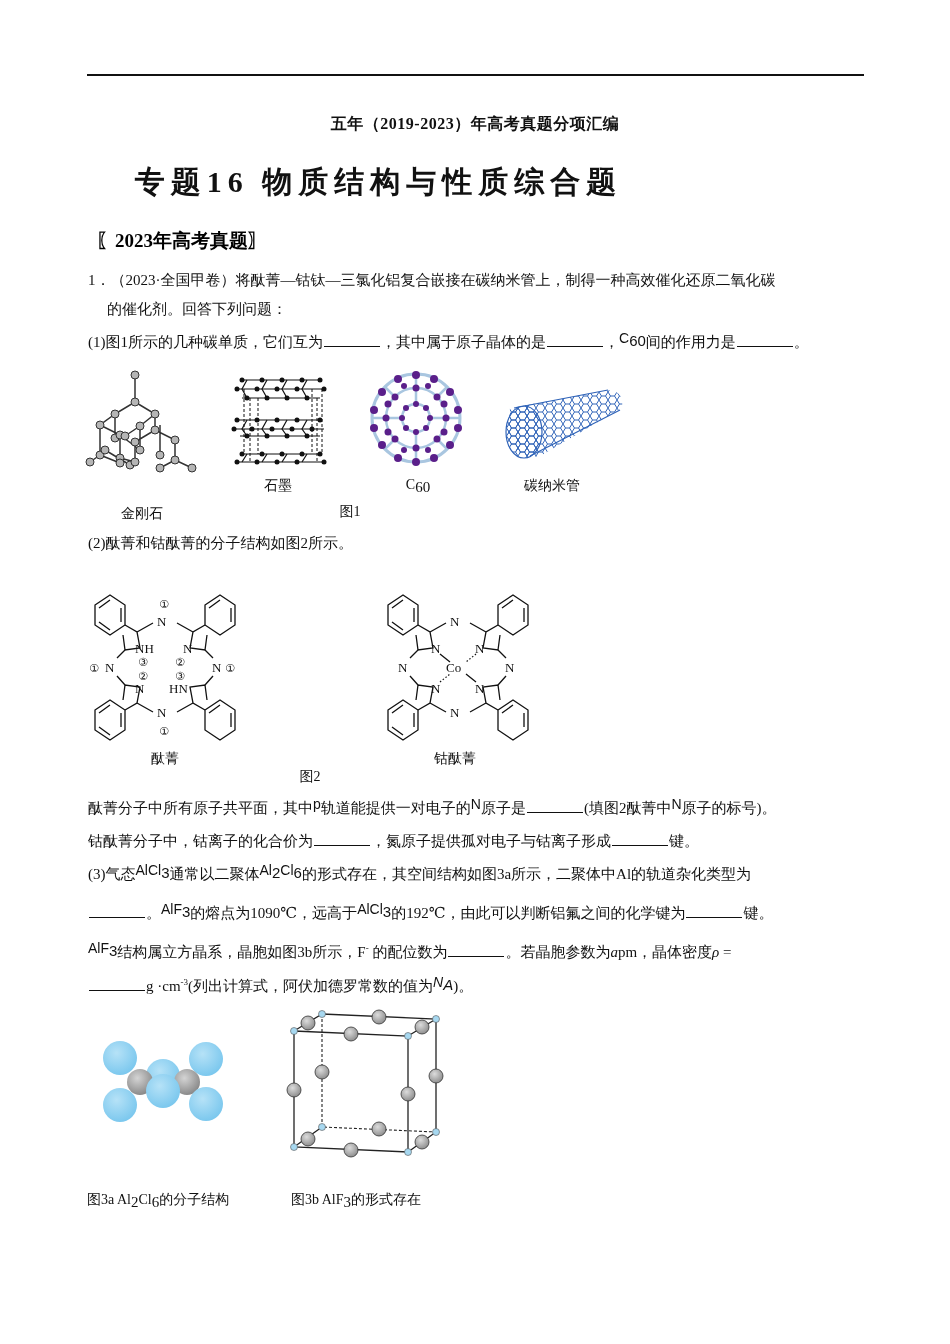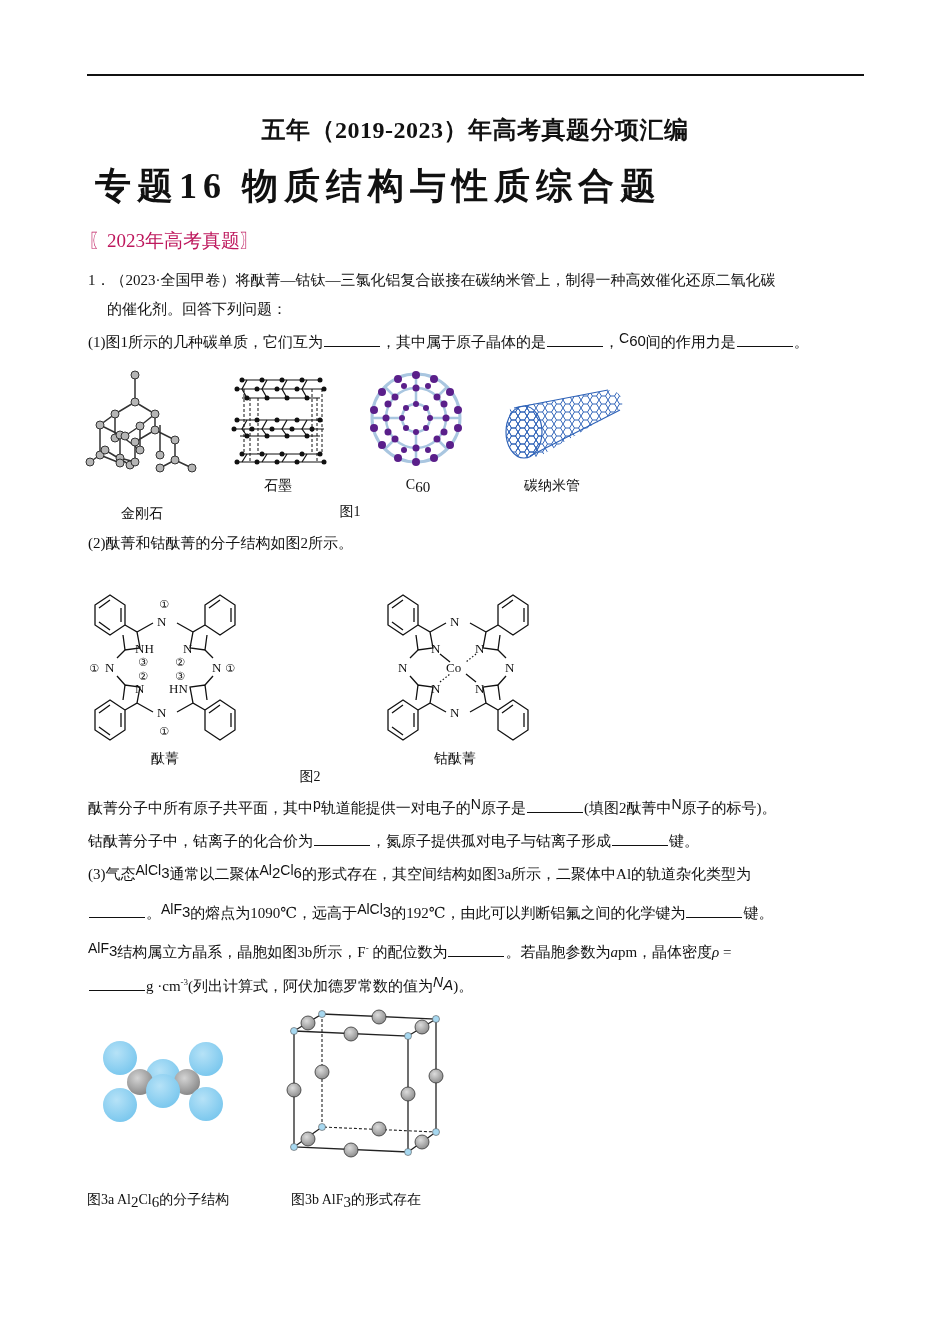--- a/index.html
+++ b/index.html
@@ -1,23 +1,23 @@
 <!DOCTYPE html>
 <html><head>
 <meta charset="utf-8">
 <style>
   html, body { margin: 0; padding: 0; background: #ffffff; }
   body { width: 950px; height: 1344px; position: relative; overflow: hidden;
          font-family: "Liberation Serif", "DejaVu Serif", serif; color: #111; }
   .top-rule { position: absolute; left: 87px; top: 74px; width: 777px; height: 2px; background: #111; }
   .title1 { position: absolute; left: 0; width: 950px; top: 114px; text-align: center;
-            font-size: 24px; font-weight: bold; letter-spacing: 0.5px; }
+            font-size: 16px; font-weight: bold; letter-spacing: 0.5px; }
   .title2 { position: absolute; left: 0; width: 757px; top: 162px; text-align: center;
-            font-size: 36px; font-weight: bold; letter-spacing: 6px; }
-  .section { position: absolute; left: 88px; top: 228px; color: #be185d; font-size: 19px; font-weight: normal; }
+            font-size: 30px; font-weight: bold; letter-spacing: 6px; }
+  .section { position: absolute; left: 96px; top: 228px; color: #000000; font-size: 19px; font-weight: bold; }
   .p { position: absolute; left: 88px; font-size: 15px; line-height: 20px; white-space: nowrap; }
   .blank { display: inline-block; width: 56px; border-bottom: 1px solid #111; height: 14px; vertical-align: baseline; margin: 0 1px; }
   sub { font-size: 15px; vertical-align: -3px; }
   sup { font-size: 9px; vertical-align: 6px; }
   .raised { position: relative; top: -4px; font-family: "Liberation Sans", sans-serif; font-size: 14px; }
   .cap { position: absolute; font-size: 14px; text-align: center; }
   svg { position: absolute; overflow: visible; }
   .ital { font-style: italic; }
 </style>
 </head>

